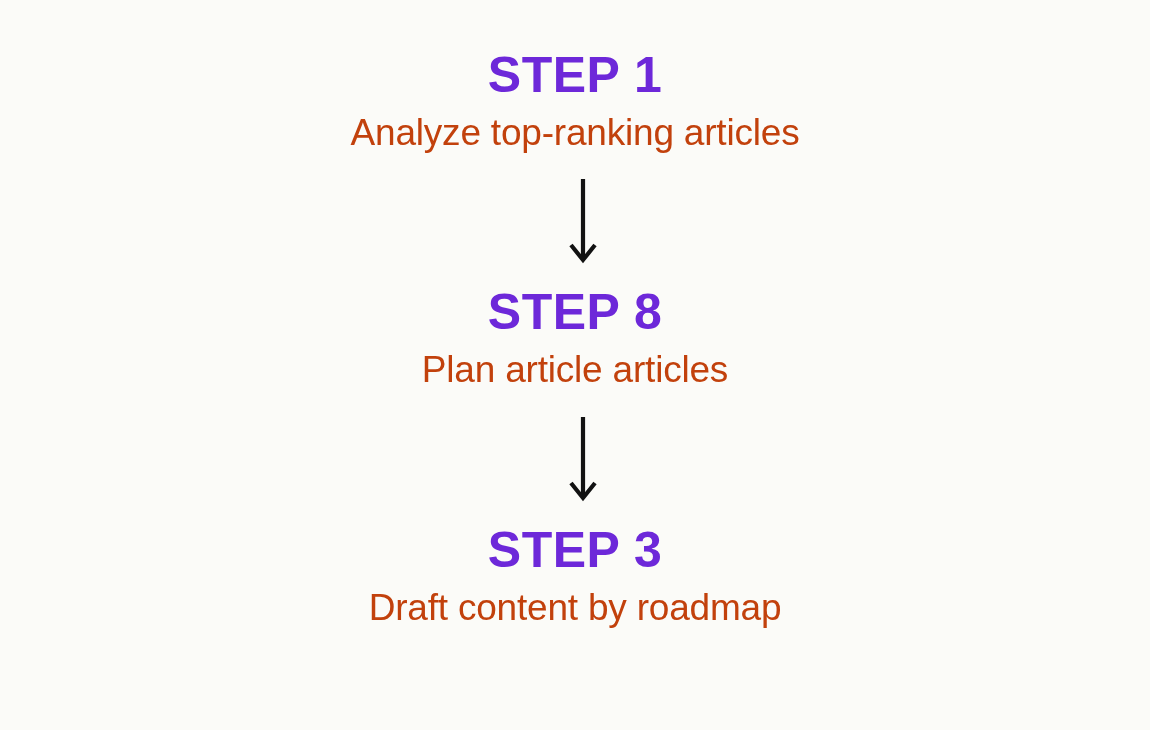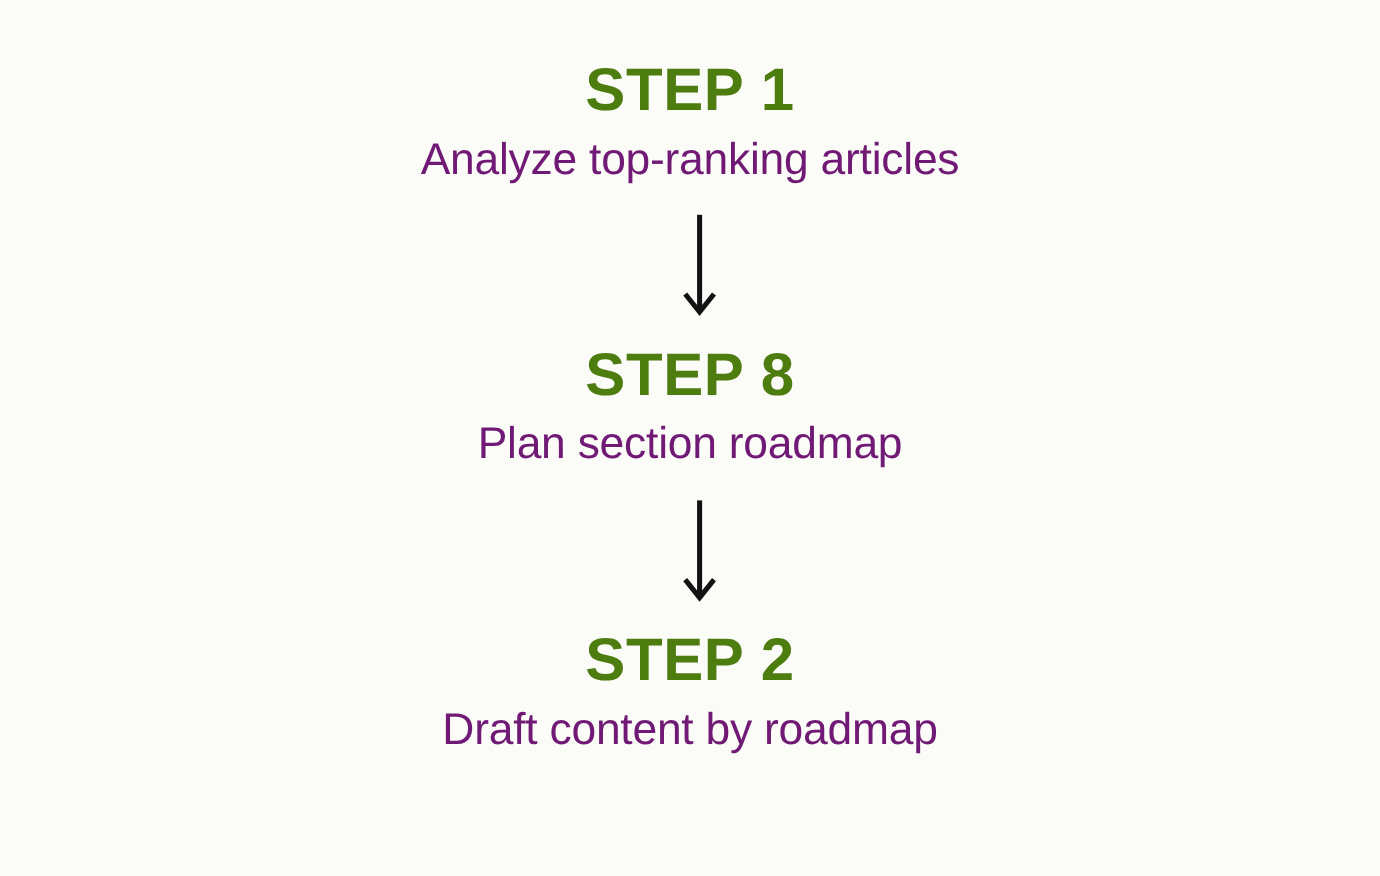--- a/index.html
+++ b/index.html
@@ -30,31 +30,31 @@
     flex-direction: column;
     align-items: center;
     text-align: center;
     width: 100%;
   }
 
   .step-title {
     font-size: 50px;
     font-weight: 700;
     letter-spacing: 0.5px;
-    color: #4d7c0f;
+    color: #6d28d9;
     line-height: 1.08;
     margin: 0;
     white-space: nowrap;
   }
 
   .step-desc {
     font-size: 37px;
     font-weight: 400;
     letter-spacing: -0.2px;
-    color: #701a75;
+    color: #c2410c;
     line-height: 1.12;
     margin: 0;
     margin-top: 10px;
     white-space: nowrap;
   }
 
   .connector {
     display: flex;
     align-items: center;
     justify-content: center;
@@ -92,30 +92,30 @@
     <span>
       <svg width="34" height="84" viewBox="0 0 34 84" aria-hidden="true">
         <path class="arrow-stroke" d="M17 0 L17 80"></path>
         <path class="arrow-stroke" d="M5 66 L17 81 L29 66"></path>
       </svg>
     </span>
   </div>
 
   <div class="step">
     <div class="step-title">STEP 8</div>
-    <div class="step-desc">Plan section roadmap</div>
+    <div class="step-desc">Plan article articles</div>
   </div>
 
   <div class="connector">
     <span>
       <svg width="34" height="84" viewBox="0 0 34 84" aria-hidden="true">
         <path class="arrow-stroke" d="M17 0 L17 80"></path>
         <path class="arrow-stroke" d="M5 66 L17 81 L29 66"></path>
       </svg>
     </span>
   </div>
 
   <div class="step">
-    <div class="step-title">STEP 2</div>
+    <div class="step-title">STEP 3</div>
     <div class="step-desc">Draft content by roadmap</div>
   </div>
 
 </div>
 
 </body></html>

